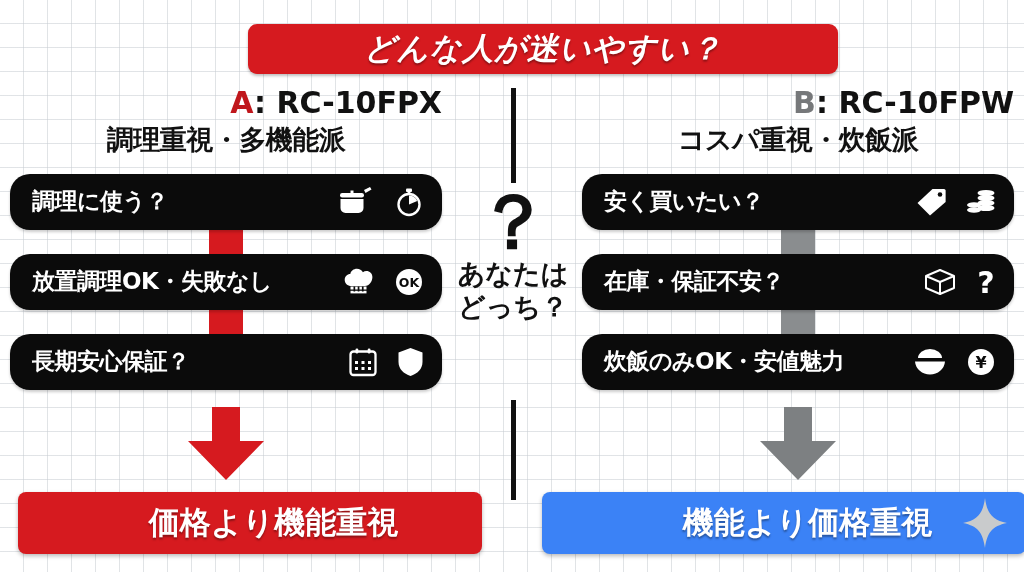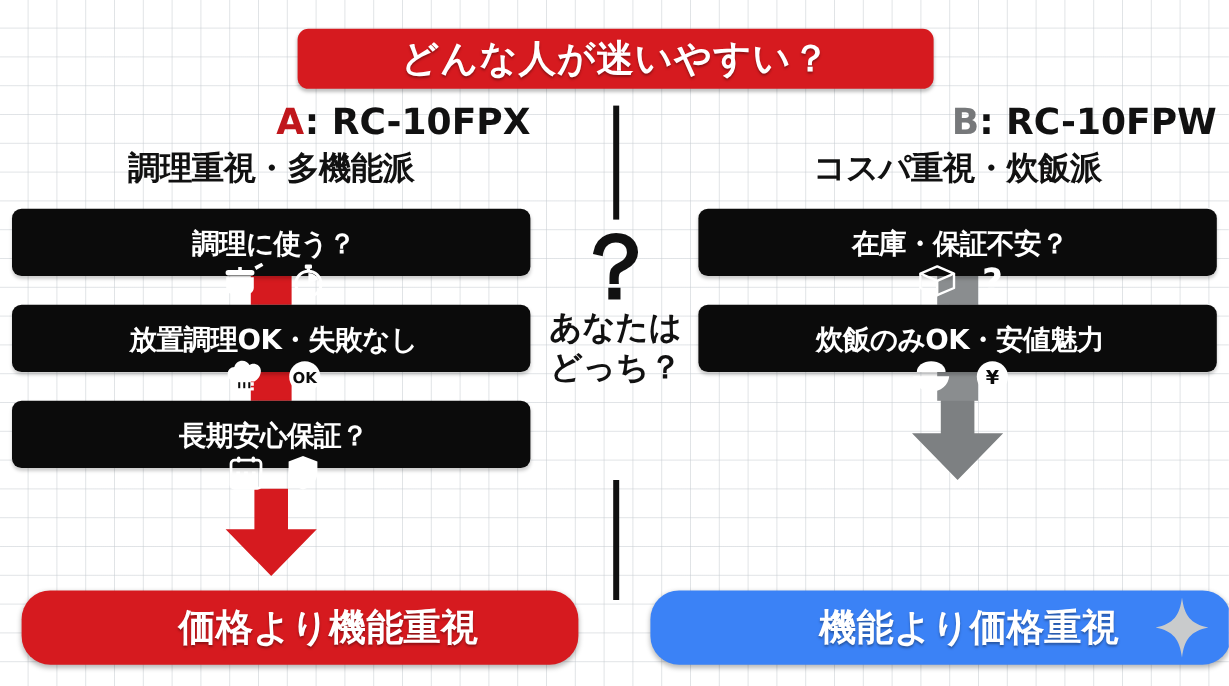--- a/index.html
+++ b/index.html
@@ -12,24 +12,25 @@
     background-color:#ffffff;
     background-image:
       linear-gradient(to right, rgba(200,205,210,0.55) 1px, transparent 1px),
       linear-gradient(to bottom, rgba(200,205,210,0.55) 1px, transparent 1px);
     background-size:24px 24px;
     background-position:-1px -1px;
   }
 
   
   #title-banner{
-    position:absolute; left:248px; top:24px; width:530px; height:50px;
+    position:absolute; left:248px; top:24px; width:590px; height:50px;
     background:#d61a1f; border-radius:9px;
     display:flex; align-items:center; justify-content:center;
     box-shadow:0 2px 3px rgba(0,0,0,.25);
+    font-style:italic;
   }
   #title-banner .tx{
     color:#fff; font-size:31px; font-weight:700; letter-spacing:1px;
     text-shadow:0 2px 2px rgba(0,0,0,.35);
   }
 
   
   .divider{ position:absolute; left:511px; width:5px; background:#111; }
   #divider-top{ top:88px; height:95px; }
   #divider-bottom{ top:400px; height:100px; }
@@ -59,37 +60,36 @@
     width:34px; height:24px; z-index:0;
   }
   #col-left .connector{ background:#d61a1f; }
   #col-right .connector{ background:#8a8d8f; }
   .connector.c1{ top:56px; }
   .connector.c2{ top:136px; }
 
   .step{
     position:relative; z-index:1;
     height:56px; margin-bottom:24px;
-    background:#0b0b0b; border-radius:8px;
+    background:#0b0b0b; border-radius:20px;
     display:flex; align-items:center; justify-content:space-between;
-    padding:14px 18px 0 22px;
+    padding:0 18px 0 22px;
     box-shadow:0 2px 3px rgba(0,0,0,.2);
-    flex-direction:column;
   }
   .step:last-child{ margin-bottom:17px; }
   .step .label{ color:#fff; font-size:23px; font-weight:700; letter-spacing:-.5px; white-space:nowrap; }
   .step .icons{ display:flex; align-items:center; gap:19px; flex:0 0 auto; }
   .step .icons svg{ display:block; }
 
   
   .big-arrow{ margin:16px auto 0; width:96px; height:74px; display:block; }
 
   
   .conclusion{
-    position:absolute; top:492px; height:62px; border-radius:24px;
+    position:absolute; top:492px; height:62px; border-radius:8px;
     display:flex; align-items:center; justify-content:center;
     box-shadow:0 2px 4px rgba(0,0,0,.28);
     padding-left:47px;
   }
   #conclusion-left{ left:18px; width:464px; background:#d61a1f; }
   #conclusion-right{ left:542px; width:484px; background:#3b82f6; }
   .conclusion .tx{
     color:#fff; font-size:31px; font-weight:700; letter-spacing:0px;
     text-shadow:0 2px 2px rgba(0,0,0,.35);
   }
@@ -186,20 +186,37 @@
 <div class="col" id="col-right">
   <div class="col-head">
     <span class="letter-b">B</span><span>: RC-10FPW</span>
   </div>
   <div class="col-sub">コスパ重視・炊飯派</div>
 
   <div class="chain">
     <div class="connector c1"></div>
     <div class="connector c2"></div>
 
+    <div class="step">
+      <span class="label">安く買いたい？</span>
+      <span class="icons">
+        <svg width="31" height="30" viewBox="0 0 31 30">
+          <path d="M16.5 2 H28 a1.6 1.6 0 0 1 1.6 1.6 V15 L14 28.5 1.5 16 Z" fill="#fff"></path>
+          <circle cx="24" cy="7.5" r="2.3" fill="#0b0b0b"></circle>
+        </svg>
+        <svg width="30" height="30" viewBox="0 0 30 30">
+          <ellipse cx="20" cy="6" rx="8.5" ry="3.1" fill="#fff"></ellipse>
+          <ellipse cx="20" cy="11" rx="8.5" ry="3.1" fill="#fff"></ellipse>
+          <ellipse cx="20" cy="16" rx="8.5" ry="3.1" fill="#fff"></ellipse>
+          <ellipse cx="20" cy="21" rx="8.5" ry="3.1" fill="#fff"></ellipse>
+          <ellipse cx="8" cy="18" rx="7" ry="2.8" fill="#fff"></ellipse>
+          <ellipse cx="8" cy="23" rx="7" ry="2.8" fill="#fff"></ellipse>
+        </svg>
+      </span>
+    </div>
 
     <div class="step">
       <span class="label">在庫・保証不安？</span>
       <span class="icons">
         <svg width="34" height="30" viewBox="0 0 34 30">
           <g fill="none" stroke="#fff" stroke-width="2" stroke-linejoin="round">
             <path d="M17 3 L31 9 L17 15 L3 9 Z"></path>
             <path d="M3 9 v12 l14 6 V15"></path>
             <path d="M31 9 v12 l-14 6"></path>
           </g>

